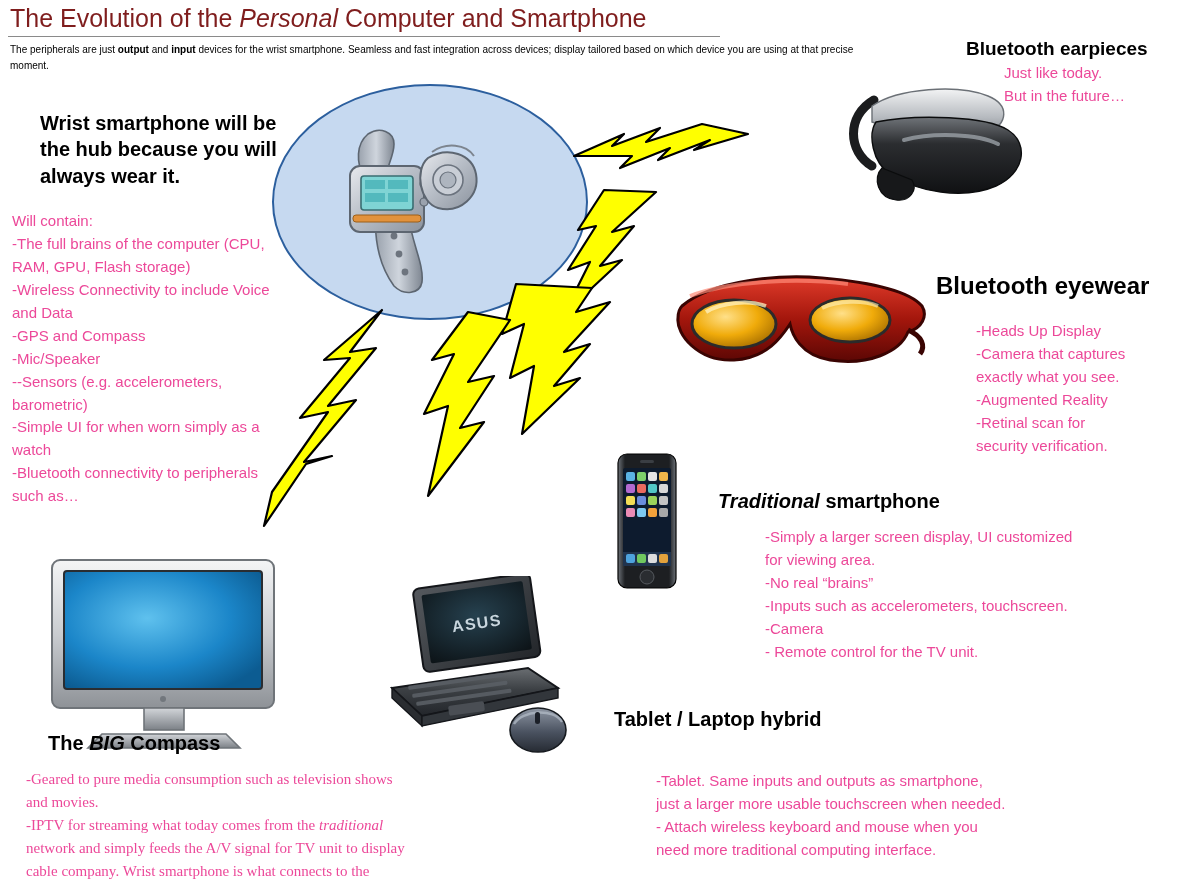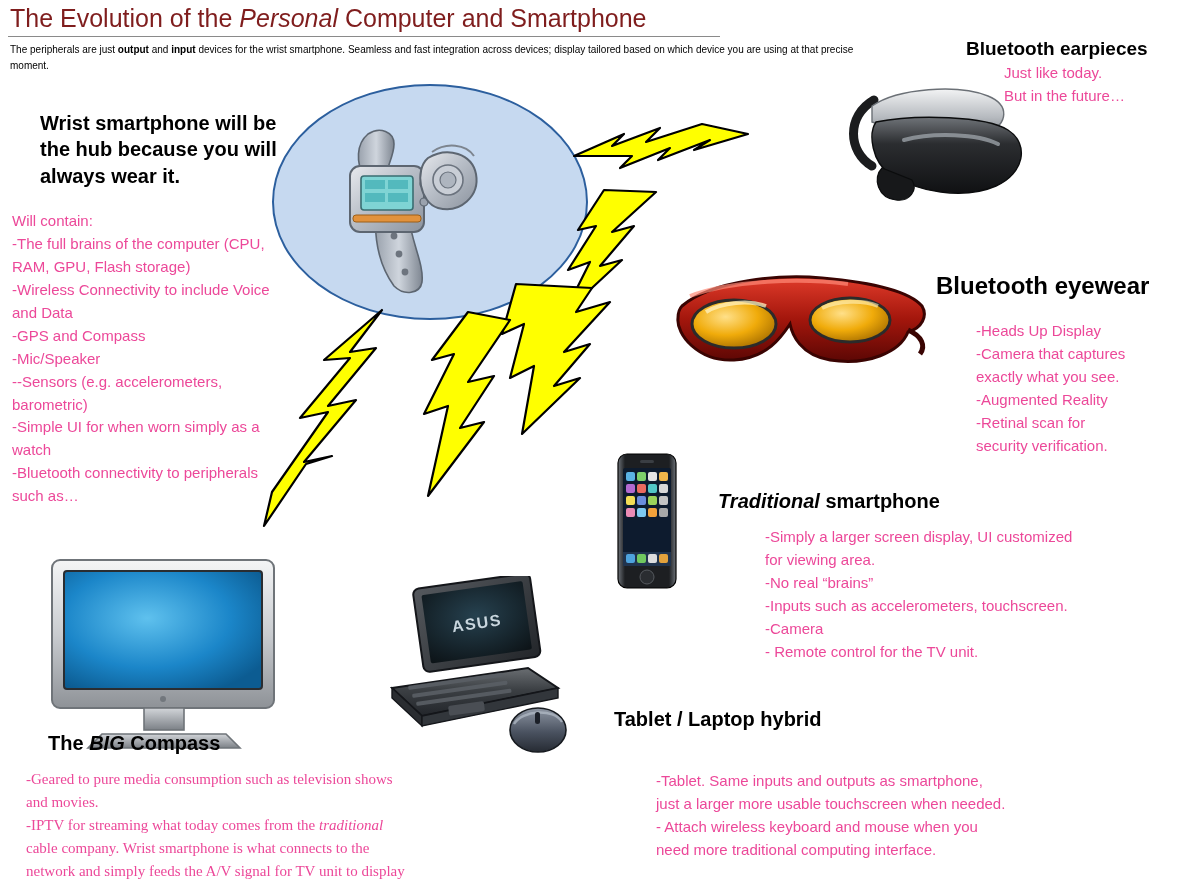--- a/index.html
+++ b/index.html
@@ -332,22 +332,22 @@
       <circle cx="119" cy="143" r="3" fill="#72777d"></circle>
     </svg>
   </div>
   <div class="hd" style="left:48px; top:732px; font-size:20px;">
     <span>The </span><span style="font-style:italic">BIG</span><span> Compass</span>
   </div>
   <div class="tb" style="left:26px; top:768px; width:560px;font-family:Liberation Serif, serif;">
     <div class="nowrap">-Geared to pure media consumption such as television shows</div>
     <div>and movies.</div>
     <div class="nowrap"><span>-IPTV for streaming what today comes from the </span><span style="font-style:italic">traditional</span></div>
+    <div class="nowrap">network and simply feeds the A/V signal for TV unit to display</div>
     <div class="nowrap">cable company.  Wrist smartphone is what connects to the</div>
-    <div class="nowrap">network and simply feeds the A/V signal for TV unit to display</div>
   </div>
 
   <div class="tablet-wrap">
     <svg width="200" height="190" viewBox="0 0 200 190">
       <defs>
         <linearGradient id="gkb" x1="0" y1="0" x2="0" y2="1">
           <stop offset="0%" stop-color="#6a6e72"></stop>
           <stop offset="45%" stop-color="#3c4044"></stop>
           <stop offset="100%" stop-color="#22252a"></stop>
         </linearGradient>

